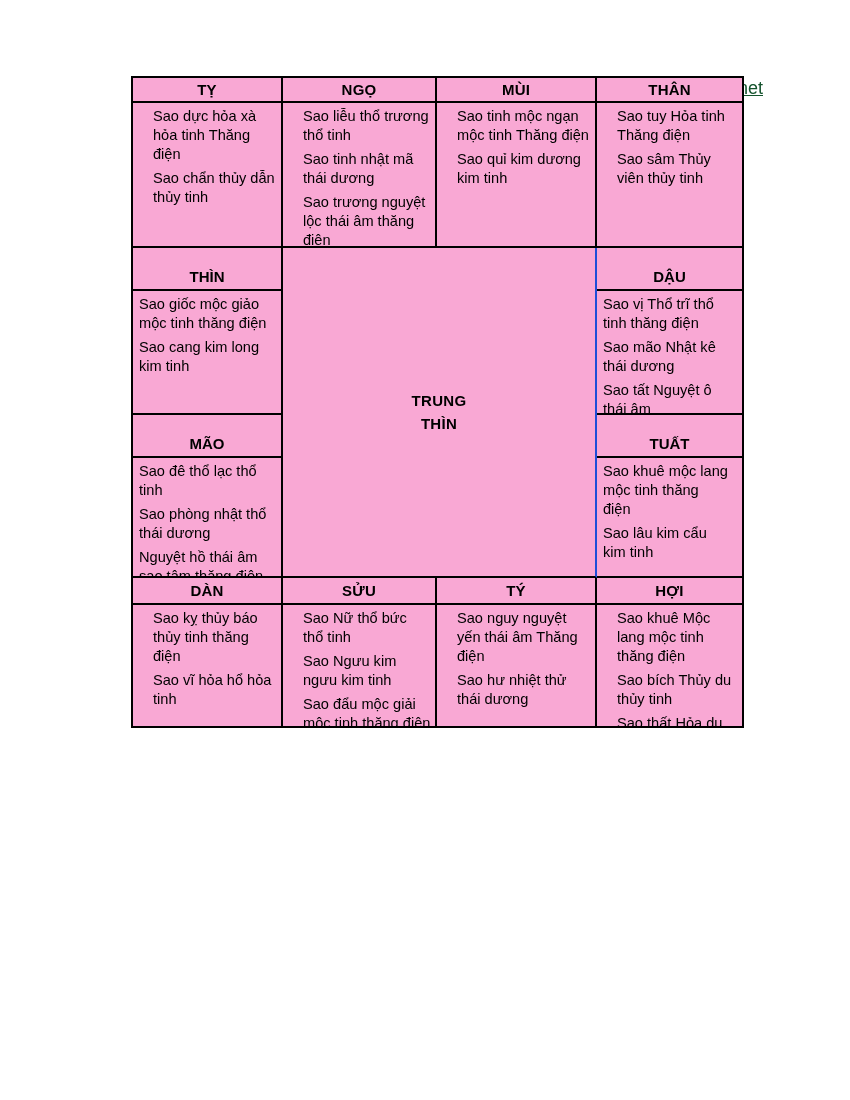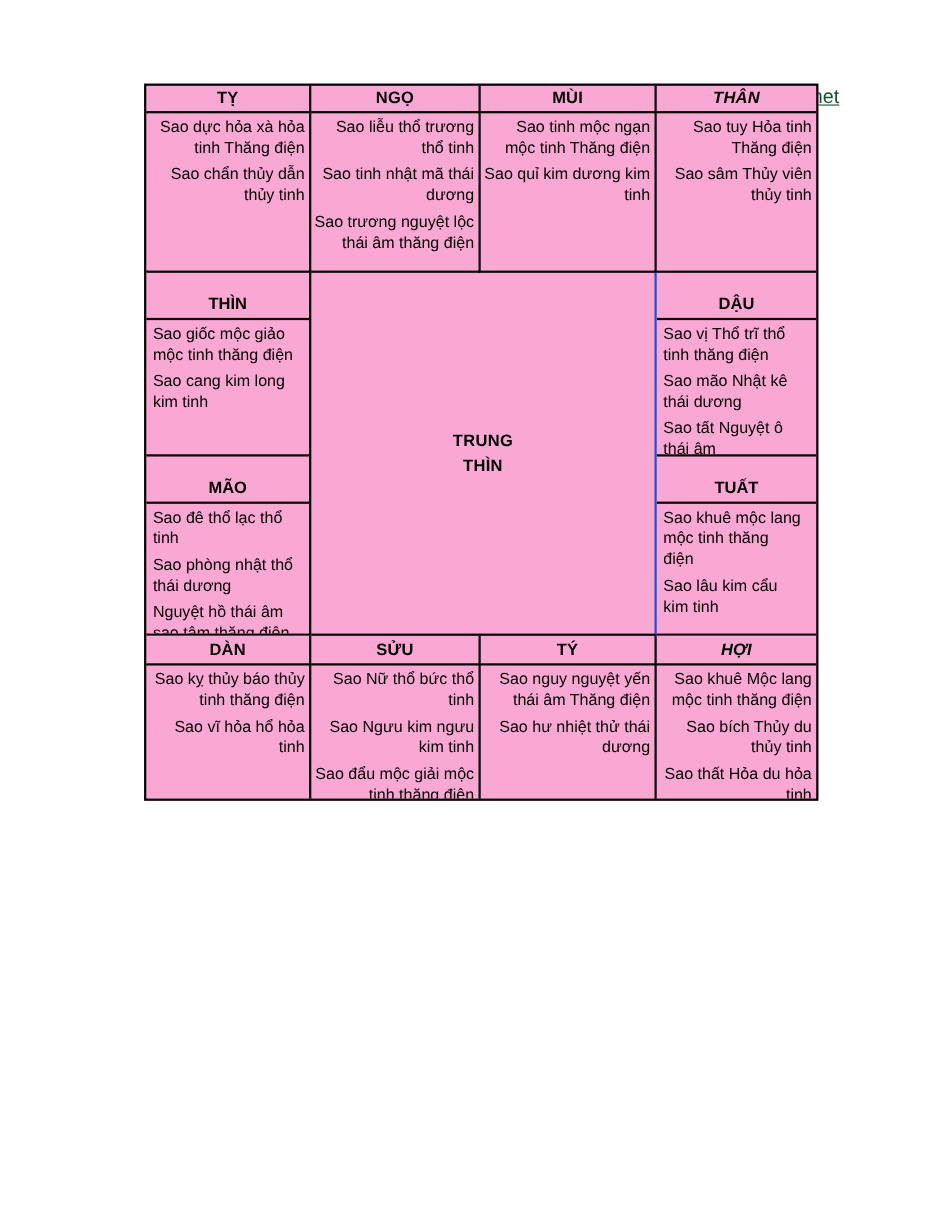--- a/index.html
+++ b/index.html
@@ -27,28 +27,27 @@
     grid-template-rows: 25px 145px 330px 27px 1fr;
     background: #f9a8d4;
   }
   .hcell {
     display: flex; align-items: center; justify-content: center;
     font-weight: bold; font-size: 15px;
     border-bottom: 2px solid #000;
     border-right: 2px solid #000;
     letter-spacing: 0.2px;
   }
-  .hcell.last { border-right: none; font-style: italic; }
+  .hcell.last { border-right: none; }
 
   .ccell {
     font-size: 14.6px; line-height: 19px;
-    padding: 4px 4px 0 2px;
+    padding: 4px 4px 0 20px;
     border-right: 2px solid #000;
     overflow: hidden;
-    text-align: right;
   }
   .ccell.last { border-right: none; }
   .ccell.hasbot { border-bottom: 2px solid #000; }
   .ccell p { margin-bottom: 5px; }
 
   
   .stack { display: flex; flex-direction: column; overflow: hidden; }
   .stack.left { grid-column: 1; border-right: 2px solid #000; }
   .stack.right { grid-column: 4; }
   .stack .shdr {

